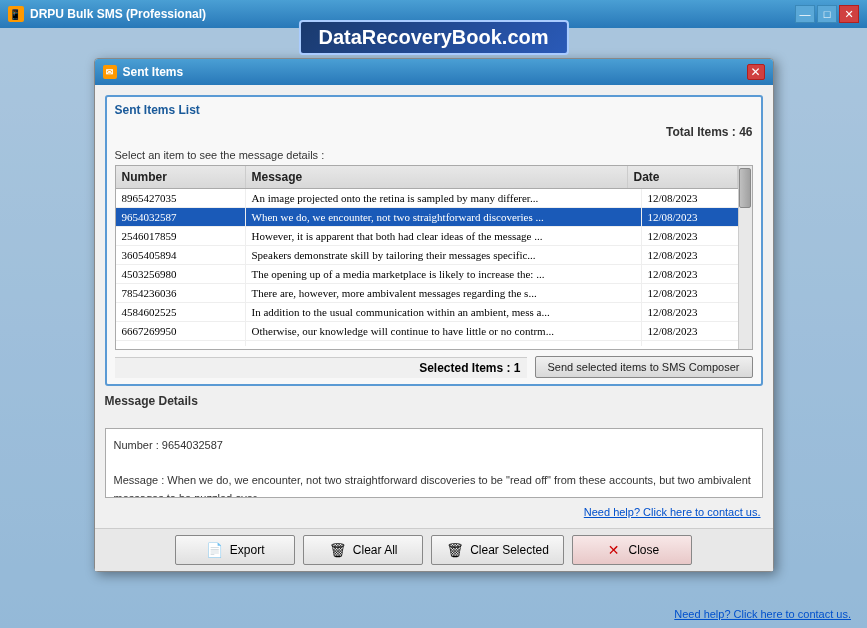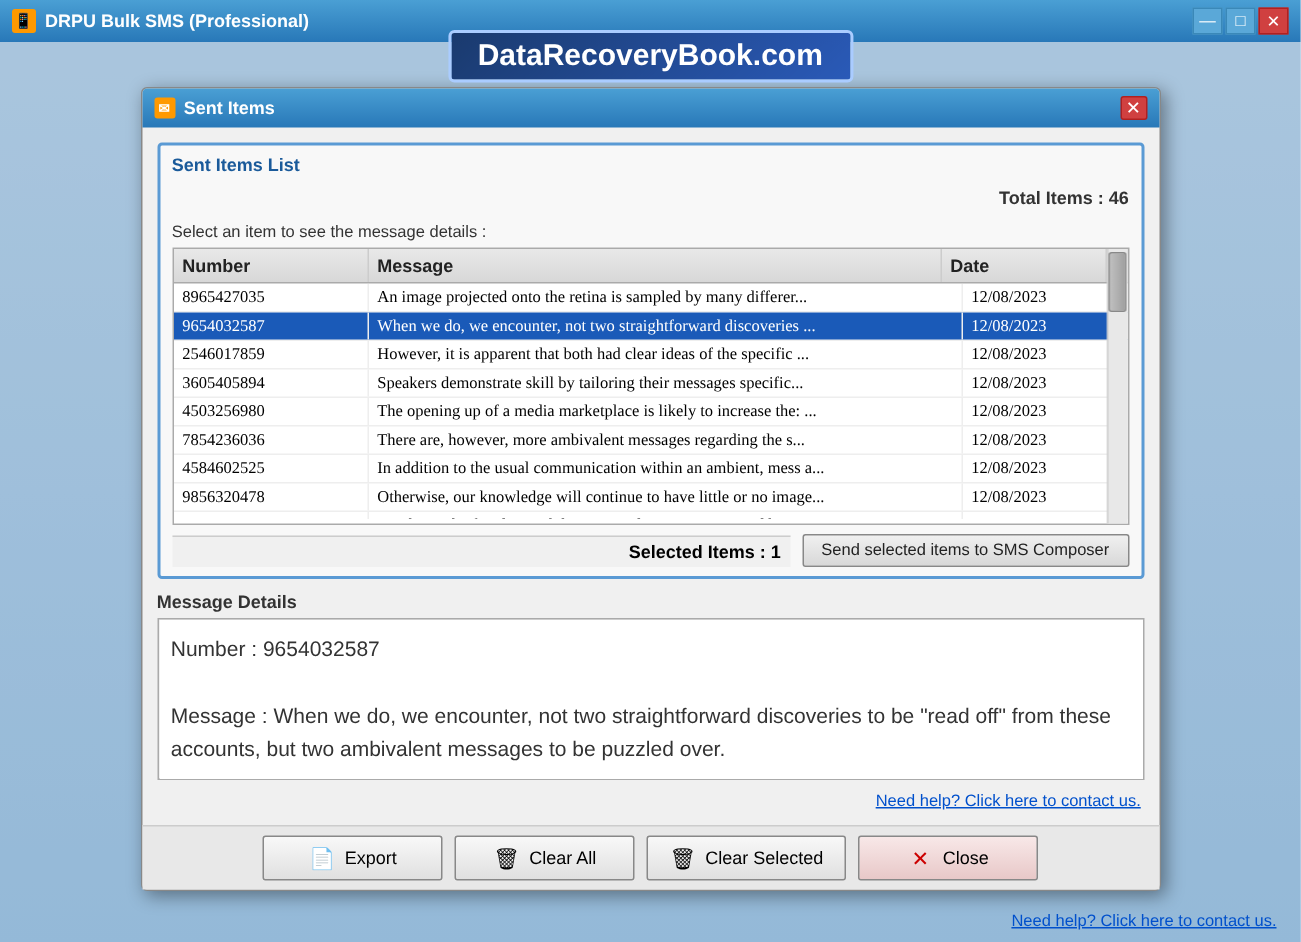--- a/index.html
+++ b/index.html
@@ -265,28 +265,28 @@
       cursor: pointer;
       border-radius: 2px;
       color: #222;
     }
 
     
     .message-details-label {
       font-weight: bold;
       color: #333;
       font-size: 12px;
-      margin-bottom: 4px;
+      margin-bottom: 20px;
     }
     .message-details-box {
       border: 1px solid #aaa;
       background: white;
       padding: 8px;
-      height: 108px;
-      font-size: 14px;
+      height: 70px;
+      font-size: 11px;
       color: #333;
       line-height: 1.6;
       overflow-y: auto;
       position: relative;
     }
 
     
     .help-link {
       text-align: right;
       color: #0050cc;
@@ -392,21 +392,21 @@
       <div class="table-cell">An image projected onto the retina is sampled by many differer...</div>
       <div class="table-cell">12/08/2023</div>
     </div>
                   <div class="table-row selected">
       <div class="table-cell">9654032587</div>
       <div class="table-cell">When we do, we encounter, not two straightforward discoveries ...</div>
       <div class="table-cell">12/08/2023</div>
     </div>
                   <div class="table-row">
       <div class="table-cell">2546017859</div>
-      <div class="table-cell">However, it is apparent that both had clear ideas of the specific ...</div>
+      <div class="table-cell">However, it is apparent that both had clear ideas of the message ...</div>
       <div class="table-cell">12/08/2023</div>
     </div>
                   <div class="table-row">
       <div class="table-cell">3605405894</div>
       <div class="table-cell">Speakers demonstrate skill by tailoring their messages specific...</div>
       <div class="table-cell">12/08/2023</div>
     </div>
                   <div class="table-row">
       <div class="table-cell">4503256980</div>
       <div class="table-cell">The opening up of a media marketplace is likely to increase the: ...</div>
@@ -416,22 +416,22 @@
       <div class="table-cell">7854236036</div>
       <div class="table-cell">There are, however, more ambivalent messages regarding the s...</div>
       <div class="table-cell">12/08/2023</div>
     </div>
                   <div class="table-row">
       <div class="table-cell">4584602525</div>
       <div class="table-cell">In addition to the usual communication within an ambient, mess a...</div>
       <div class="table-cell">12/08/2023</div>
     </div>
                   <div class="table-row">
-      <div class="table-cell">9856320478</div>
-      <div class="table-cell">Otherwise, our knowledge will continue to have little or no image...</div>
+      <div class="table-cell">6667269950</div>
+      <div class="table-cell">Otherwise, our knowledge will continue to have little or no contrm...</div>
       <div class="table-cell">12/08/2023</div>
     </div>
                   <div class="table-row">
       <div class="table-cell">8560216547</div>
       <div class="table-cell">One has to be familiar with how to send text messages and be o ...</div>
       <div class="table-cell">12/08/2023</div>
     </div>
                 </div>
               <div class="table-scrollbar">
                 <div class="scrollbar-thumb"></div>

